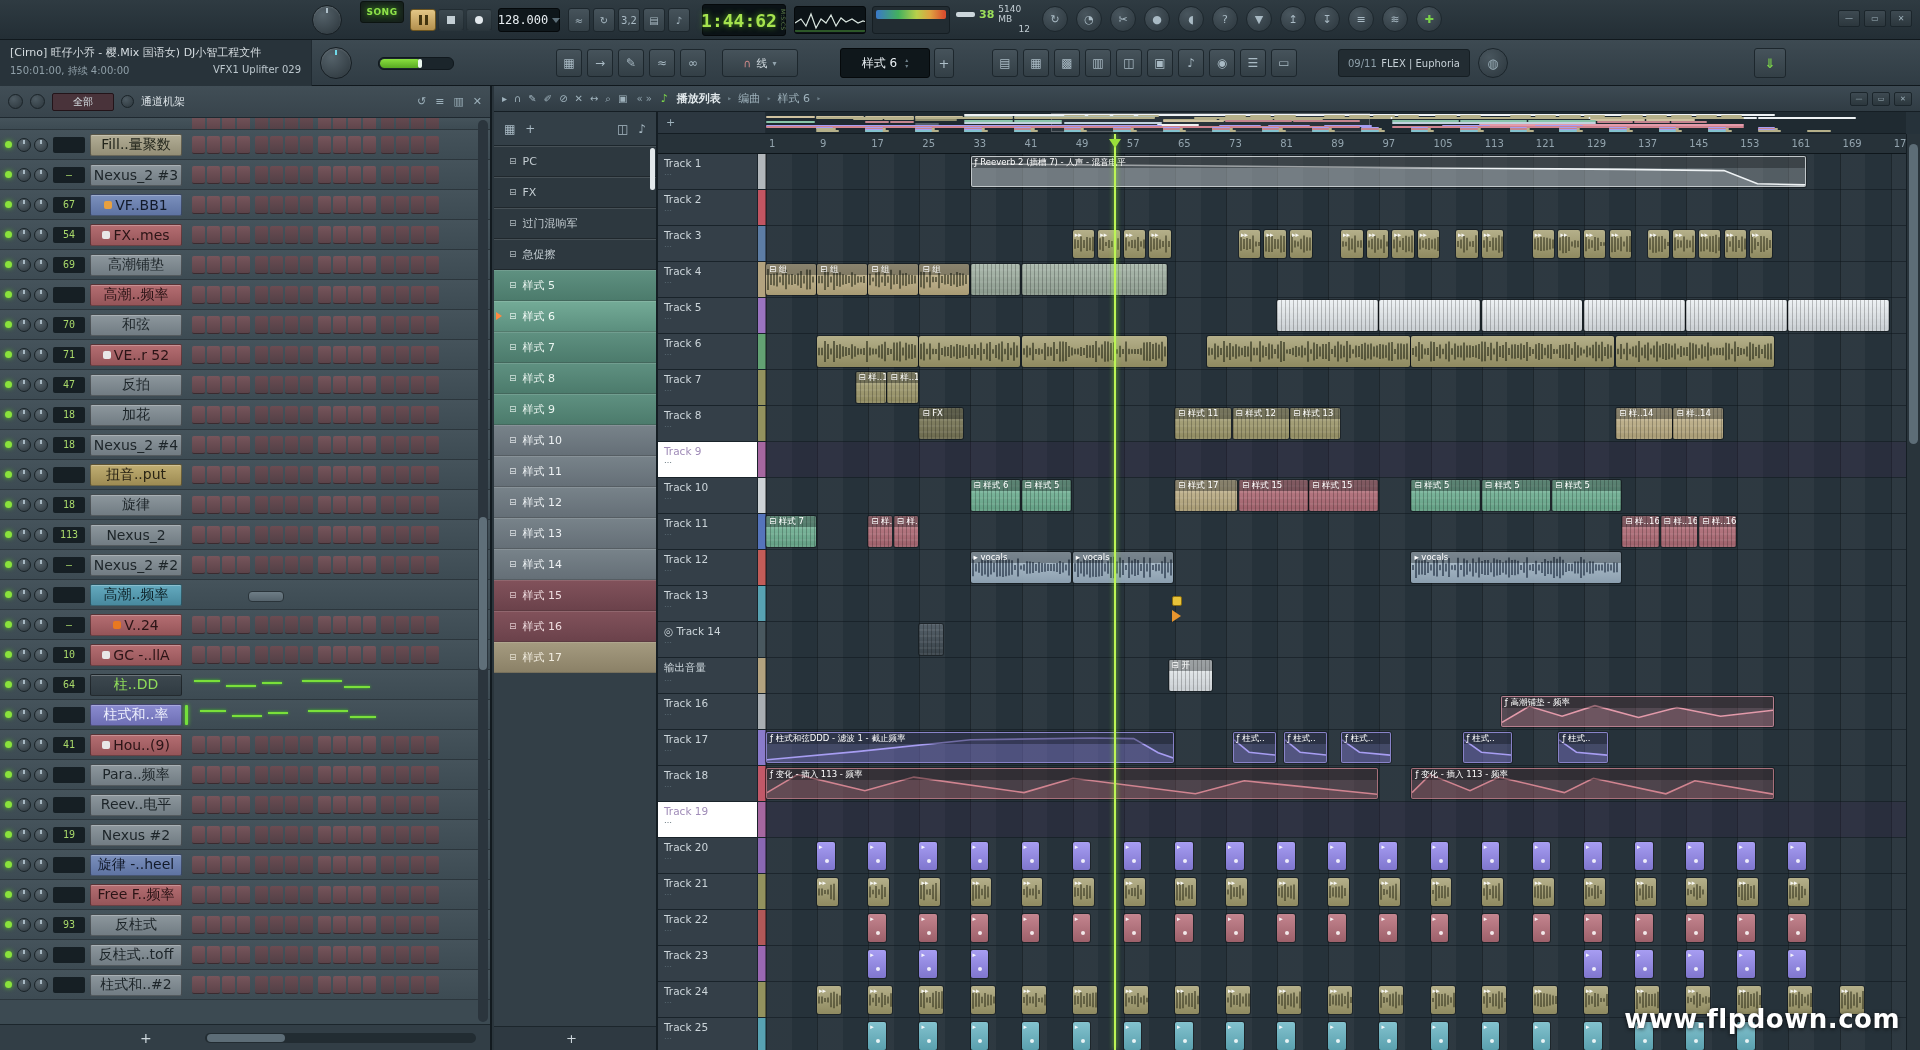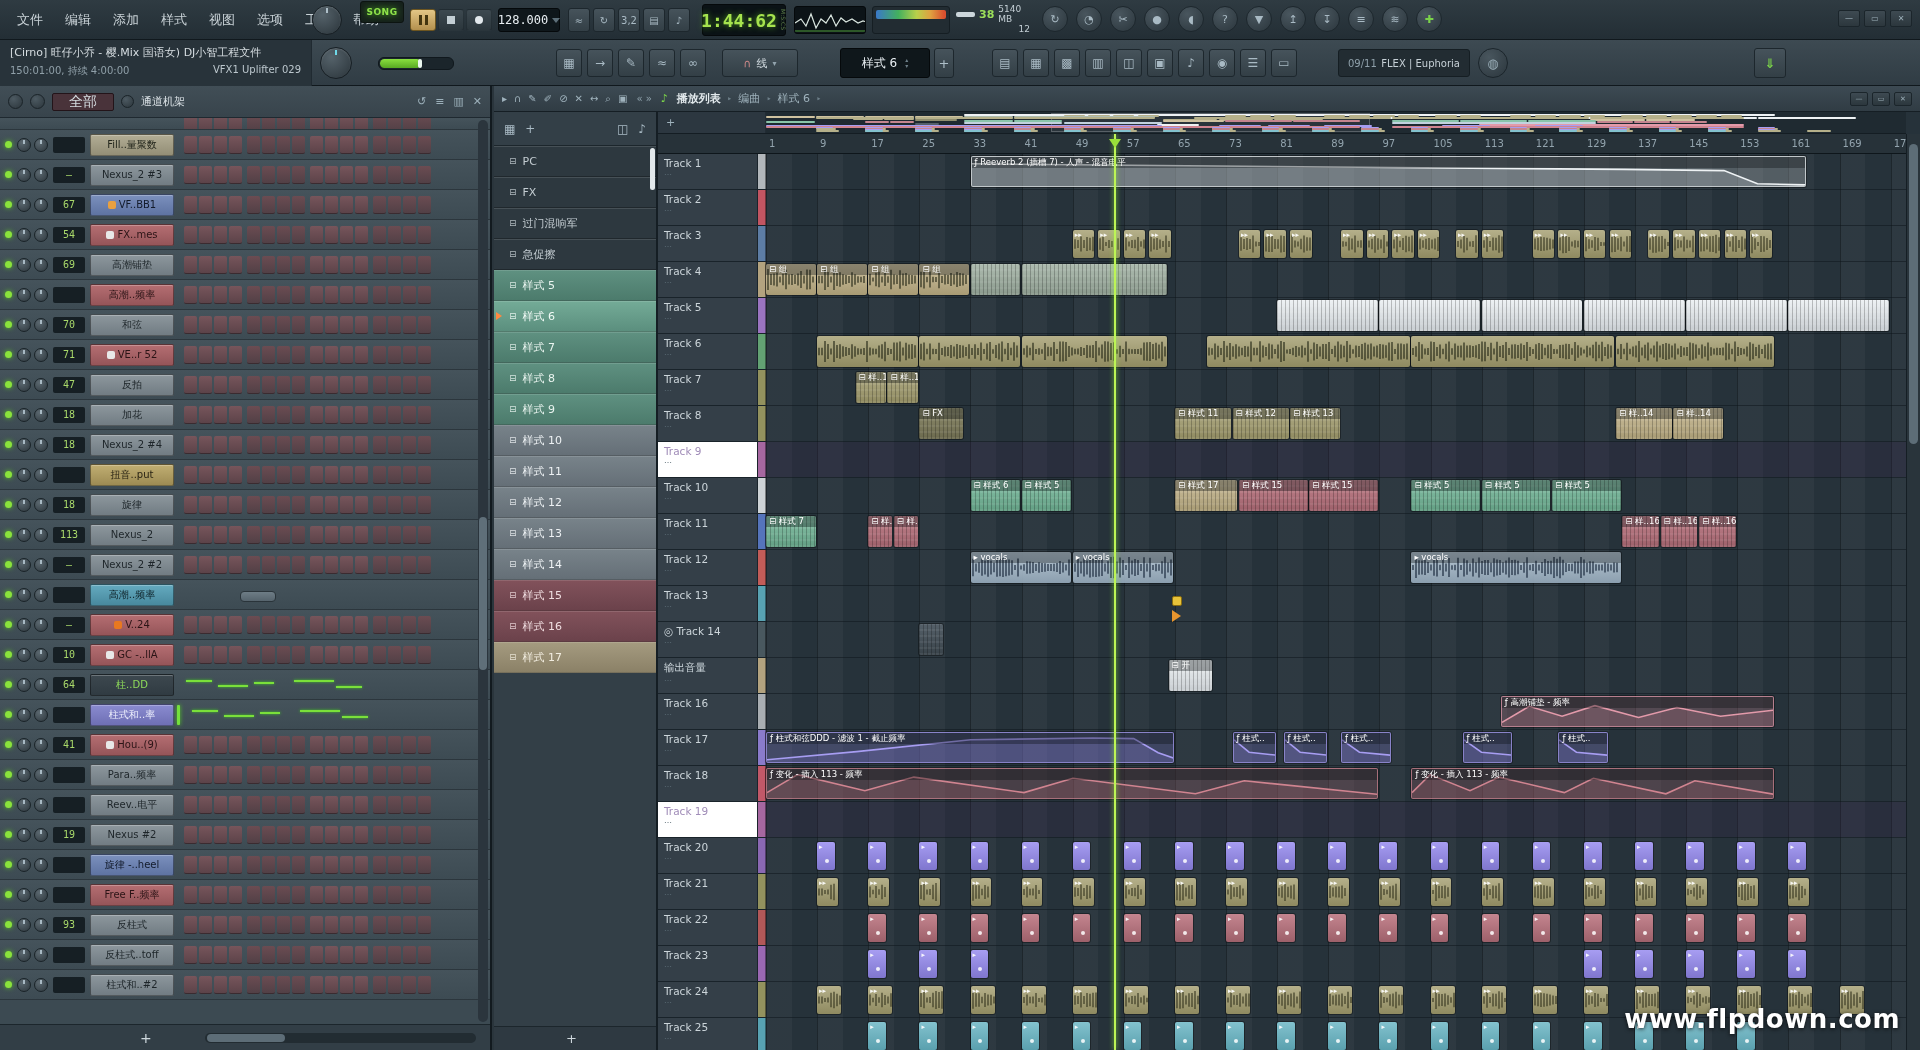--- a/index.html
+++ b/index.html
@@ -85,36 +85,36 @@
   .dl-btn{position:absolute;left:1754px;top:8px;width:32px;height:30px;display:flex;align-items:center;justify-content:center;
     background:linear-gradient(#46535b,#333f46);border:1px solid #1d272d;border-radius:3px;color:#7ad24a;font-size:13px;font-weight:bold}
 
   
   .rack{position:absolute;left:0;top:86px;width:492px;bottom:0;background:#3c4a52;border-right:2px solid #121a1f;z-index:10}
   .rack-head{height:32px;background:linear-gradient(#414e56,#38444c);border-bottom:1px solid #1f2930;
     display:flex;align-items:center;padding:0 8px;gap:7px}
   .rnd{width:15px;height:15px;border-radius:50%;background:radial-gradient(circle at 35% 30%,#4d5a62,#2b353b);border:1px solid #1a2328}
   .rnd.sm{width:13px;height:13px}
   .filter-box{width:62px;height:18px;background:#49333a;border:1px solid #231419;border-radius:2px;
-    font-size:14px;color:#d5dde1;display:flex;align-items:center;justify-content:center}
+    font-size:10px;color:#d5dde1;display:flex;align-items:center;justify-content:center}
   .rack-title{font-size:11px;color:#d9e0e4}
   .rh-icons{margin-left:auto;display:flex;gap:9px;font-size:11px;color:#9cb0ba}
   .rack-rows{position:relative;height:906px;overflow:hidden;background:#3c4a52}
   .ch-row{height:30px;display:flex;align-items:center;padding-left:5px;border-bottom:1px solid rgba(23,31,37,.55);
     background:linear-gradient(#45535b,#3d4b53)}
   .cutrow{height:12px;overflow:hidden}
   .cutrow .steps{margin-top:-2px}
   .hid{visibility:hidden}
   .led{width:7px;height:7px;border-radius:50%;background:#8ae23c;box-shadow:0 0 5px #5fc926;margin-right:5px;flex:none}
   .kn{width:14px;height:14px;border-radius:50%;background:radial-gradient(circle at 35% 30%,#5b6870,#2e383e);
     border:1px solid #1a2328;margin-right:3px;position:relative;flex:none}
   .kn::after{content:"";position:absolute;left:50%;top:1px;width:2px;height:4px;background:#a9bac4;transform:translateX(-50%)}
   .chnum{width:32px;height:16px;background:#161f24;border-radius:2px;color:#a9d96a;font-size:10px;
     font-family:"DejaVu Sans Mono",monospace;text-align:center;line-height:16px;margin:0 5px 0 2px;flex:none;overflow:hidden}
-  .chbtn{width:84px;height:22px;border-radius:2px;font-size:10px;display:flex;align-items:center;justify-content:center;gap:3px;
+  .chbtn{width:92px;height:22px;border-radius:2px;font-size:14px;display:flex;align-items:center;justify-content:center;gap:3px;
     border:1px solid rgba(0,0,0,.4);box-shadow:inset 0 1px 0 rgba(255,255,255,.25);flex:none;overflow:hidden;white-space:nowrap;padding:0 3px}
   .chic{width:8px;height:8px;border-radius:2px;flex:none}
   .c-gray{background:linear-gradient(#8d979d,#717c83);color:#1d2529}
   .c-tan{background:linear-gradient(#b2ad95,#938e76);color:#23261c}
   .c-khaki{background:linear-gradient(#c0ae72,#9d8b53);color:#2a2414}
   .c-blue{background:linear-gradient(#7b90bd,#5e73a2);color:#121a2a}
   .c-red{background:linear-gradient(#b56e72,#955559);color:#2b1416}
   .c-teal{background:linear-gradient(#64aabf,#48899e);color:#0e2228}
   .c-purple{background:linear-gradient(#8a8bd0,#6e6fb4);color:#eceefc}
   .c-dark{background:linear-gradient(#3d484f,#303b42);color:#8fdc5a}
@@ -221,30 +221,20 @@
   .watermark{position:absolute;right:20px;bottom:16px;font-size:26px;font-weight:bold;color:#ffffff;
     text-shadow:0 1px 4px rgba(0,0,0,.8);letter-spacing:.5px;z-index:40}
   svg{display:block}
 </style>
 </head>
 <body>
 
 <div class="app">
 
   <header class="menubar">
-    <nav class="menus" id="menus">
-        <span class="menu-item">文件</span>
-        <span class="menu-item">编辑</span>
-        <span class="menu-item">添加</span>
-        <span class="menu-item">样式</span>
-        <span class="menu-item">视图</span>
-        <span class="menu-item">选项</span>
-        <span class="menu-item">工具</span>
-        <span class="menu-item">帮助</span>
-      </nav>
     <div class="knob knob-main"></div>
     <div class="song-btn">
         <span>SONG</span>
       </div>
     <div class="tbtn t-pause" style="left:410px">
         <i class="i-pause"></i>
       </div>
     <div class="tbtn" style="left:438px">
         <i class="i-stop"></i>
       </div>

